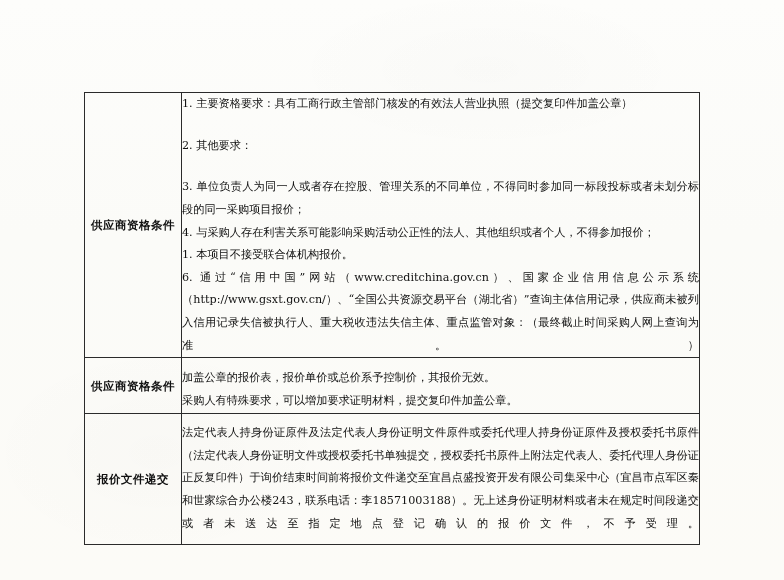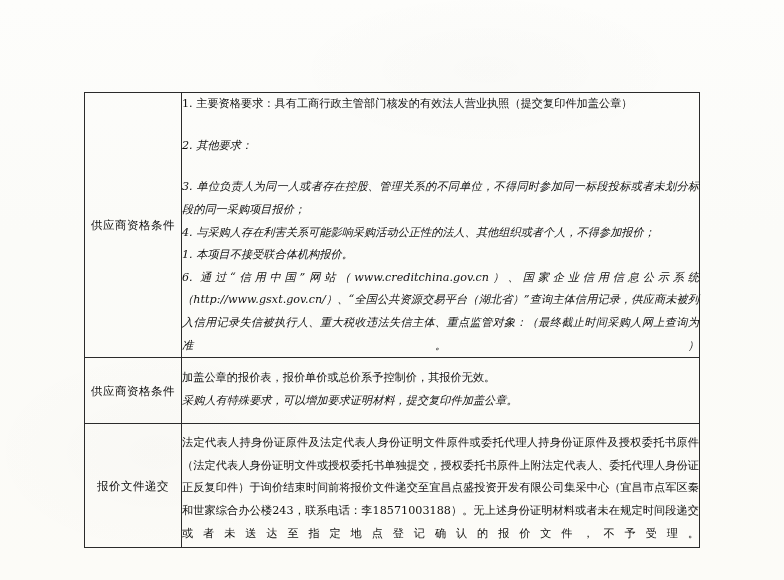--- a/index.html
+++ b/index.html
@@ -42,50 +42,49 @@
     vertical-align: middle;
     padding: 0;
   }
   .label-cell {
     width: 96px;
     text-align: center;
     font-size: 11.5px;
     color: #111;
     letter-spacing: 0.5px;
     font-family: "DejaVu Serif", "Liberation Serif", serif;
-    font-weight: 400;
+    font-weight: 700;
     padding: 4px 2px;
     line-height: 1.6;
   }
   .content-cell {
     padding: 7px 9px 9px 9px;
     font-size: 11.2px;
     color: #111;
     font-family: "DejaVu Serif", "Liberation Serif", serif;
     line-height: 1.95;
     text-align: justify;
     text-justify: inter-ideograph;
   }
   .content-cell p {
     margin: 0 0 0 0;
   }
   .content-cell p + p {
     margin-top: 0px;
-    font-style: italic;
   }
   .gap-line {
     height: 19px;
   }
   .just-spread {
     text-align: justify;
     text-align-last: justify;
   }
   .row1 .content-cell { line-height: 2.02; }
-  .row2 .content-cell { line-height: 2.05; padding-top: 9px; padding-bottom: 10px; }
-  .row3 .content-cell { line-height: 2.02; padding-top: 8px; padding-bottom: 2px; }
+  .row2 .content-cell { line-height: 2.05; padding-top: 9px; }
+  .row3 .content-cell { line-height: 2.02; padding-top: 8px; padding-bottom: 9px; }
 </style>
 </head>
 <body>
 
 <div class="page">
   <div class="scan-noise"></div>
 
   <table class="doc-table">
     <tbody>
       <tr class="row1">

